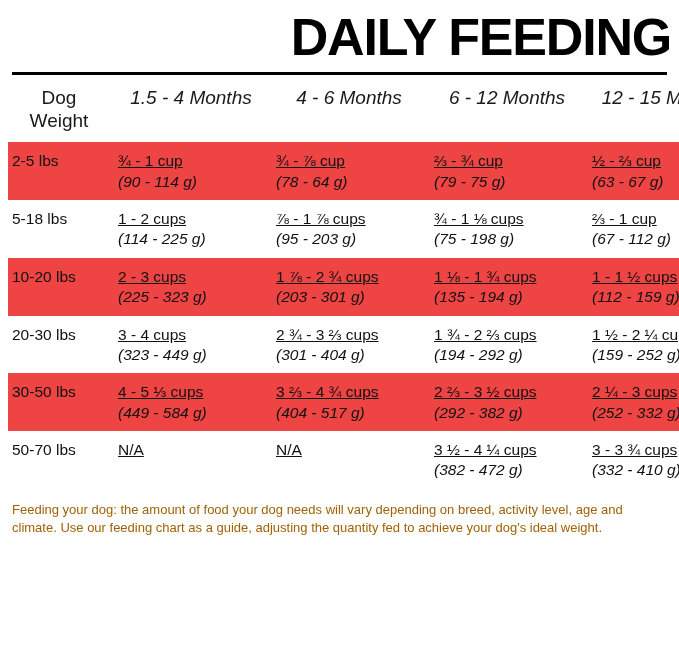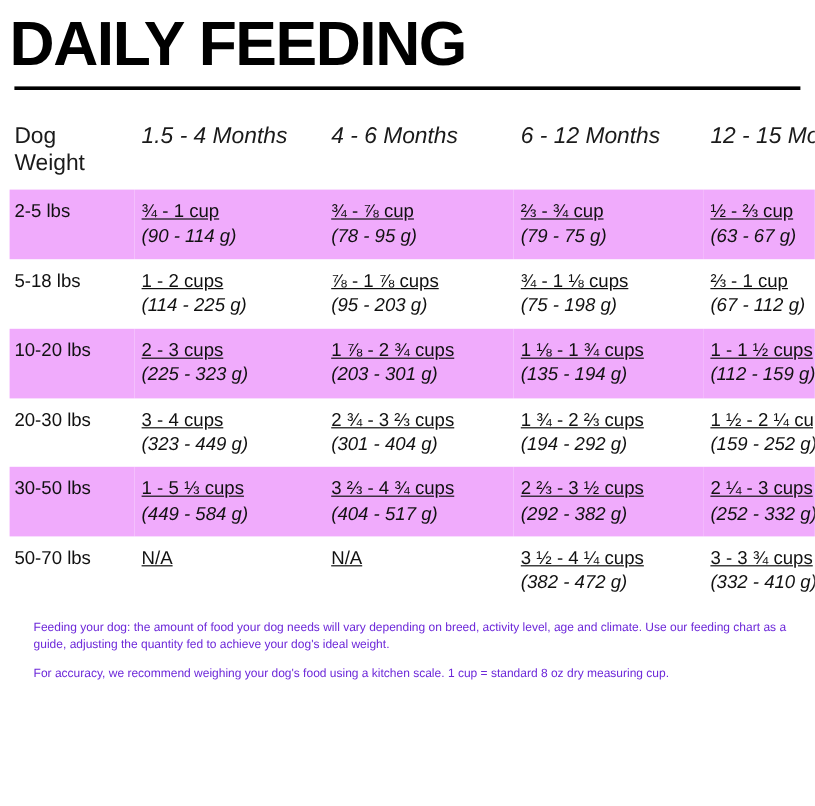--- a/index.html
+++ b/index.html
@@ -15,73 +15,73 @@
     overflow: hidden;
   }
   .page {
     position: relative;
     width: 679px;
     height: 672px;
     box-sizing: border-box;
     padding: 0 8px;
   }
   .title {
-    text-align: left;
+    text-align: right;
     font-weight: bold;
     font-size: 52px;
     line-height: 0.97;
     letter-spacing: -1.2px;
     margin: 8px 0 0 0;
     padding: 4px 0 0 0;
   }
   .title .line1, .title .line2 { display: block; }
   .rule {
     height: 3px;
     background: #000;
     margin: 10px 4px 0 4px;
   }
   table {
     width: 100%;
     border-collapse: collapse;
     table-layout: fixed;
     margin-top: 0;
   }
   th {
-    text-align: left;
+    text-align: center;
     font-weight: normal;
     font-size: 19px;
     line-height: 1.18;
     vertical-align: top;
-    padding: 28px 6px 10px 6px;
+    padding: 12px 6px 10px 6px;
     color: #1a1a1a;
   }
   th.col-weight { width: 94px; padding-left: 4px; }
   th.col-age { width: 146px; font-style: italic; }
   td {
     vertical-align: top;
     font-size: 15.5px;
     line-height: 1.25;
     padding: 9px 6px 9px 6px;
     color: #111111;
   }
   td.weight {
     font-size: 15.5px;
     padding-left: 4px;
     white-space: nowrap;
   }
   tr.shaded td {
-    background: #f0abfc;
+    background: #ef4444;
   }
   .amt { display: block; white-space: nowrap; text-decoration: underline; }
   .grams { display: block; font-style: italic; white-space: nowrap; margin-top: 1px; }
   .footnotes {
-    margin: 12px 4px 0 20px;
-    font-size: 10px;
+    margin: 12px 4px 0 4px;
+    font-size: 13px;
     line-height: 1.42;
-    color: #6d28d9;
+    color: #a16207;
   }
   .footnotes p { margin: 0 0 10px 0; }
 </style>
 </head>
 <body>
 
 <div class="page">
 
   <div class="title">
     <span class="line1">DAILY FEEDING</span>
@@ -102,21 +102,21 @@
     <tbody>
 
       <tr class="shaded">
         <td class="weight">2-5 lbs</td>
         <td>
           <span class="amt">¾ - 1 cup</span>
           <span class="grams">(90 - 114 g)</span>
         </td>
         <td>
           <span class="amt">¾ - ⅞ cup</span>
-          <span class="grams">(78 - 95 g)</span>
+          <span class="grams">(78 - 64 g)</span>
         </td>
         <td>
           <span class="amt">⅔ - ¾ cup</span>
           <span class="grams">(79 - 75 g)</span>
         </td>
         <td>
           <span class="amt">½ - ⅔ cup</span>
           <span class="grams">(63 - 67 g)</span>
         </td>
       </tr>
@@ -177,21 +177,21 @@
         </td>
         <td>
           <span class="amt">1 ½ - 2 ¼ cups</span>
           <span class="grams">(159 - 252 g)</span>
         </td>
       </tr>
 
       <tr class="shaded">
         <td class="weight">30-50 lbs</td>
         <td>
-          <span class="amt">1 - 5 ⅓ cups</span>
+          <span class="amt">4 - 5 ⅓ cups</span>
           <span class="grams">(449 - 584 g)</span>
         </td>
         <td>
           <span class="amt">3 ⅔ - 4 ¾ cups</span>
           <span class="grams">(404 - 517 g)</span>
         </td>
         <td>
           <span class="amt">2 ⅔ - 3 ½ cups</span>
           <span class="grams">(292 - 382 g)</span>
         </td>
@@ -219,16 +219,15 @@
           <span class="amt">3 - 3 ¾ cups</span>
           <span class="grams">(332 - 410 g)</span>
         </td>
       </tr>
 
     </tbody>
   </table>
 
   <div class="footnotes">
     <p>Feeding your dog: the amount of food your dog needs will vary depending on breed, activity level, age and climate. Use our feeding chart as a guide, adjusting the quantity fed to achieve your dog's ideal weight.</p>
-    <p>For accuracy, we recommend weighing your dog's food using a kitchen scale. 1 cup = standard 8 oz dry measuring cup.</p>
   </div>
 
 </div>
 
 </body></html>

